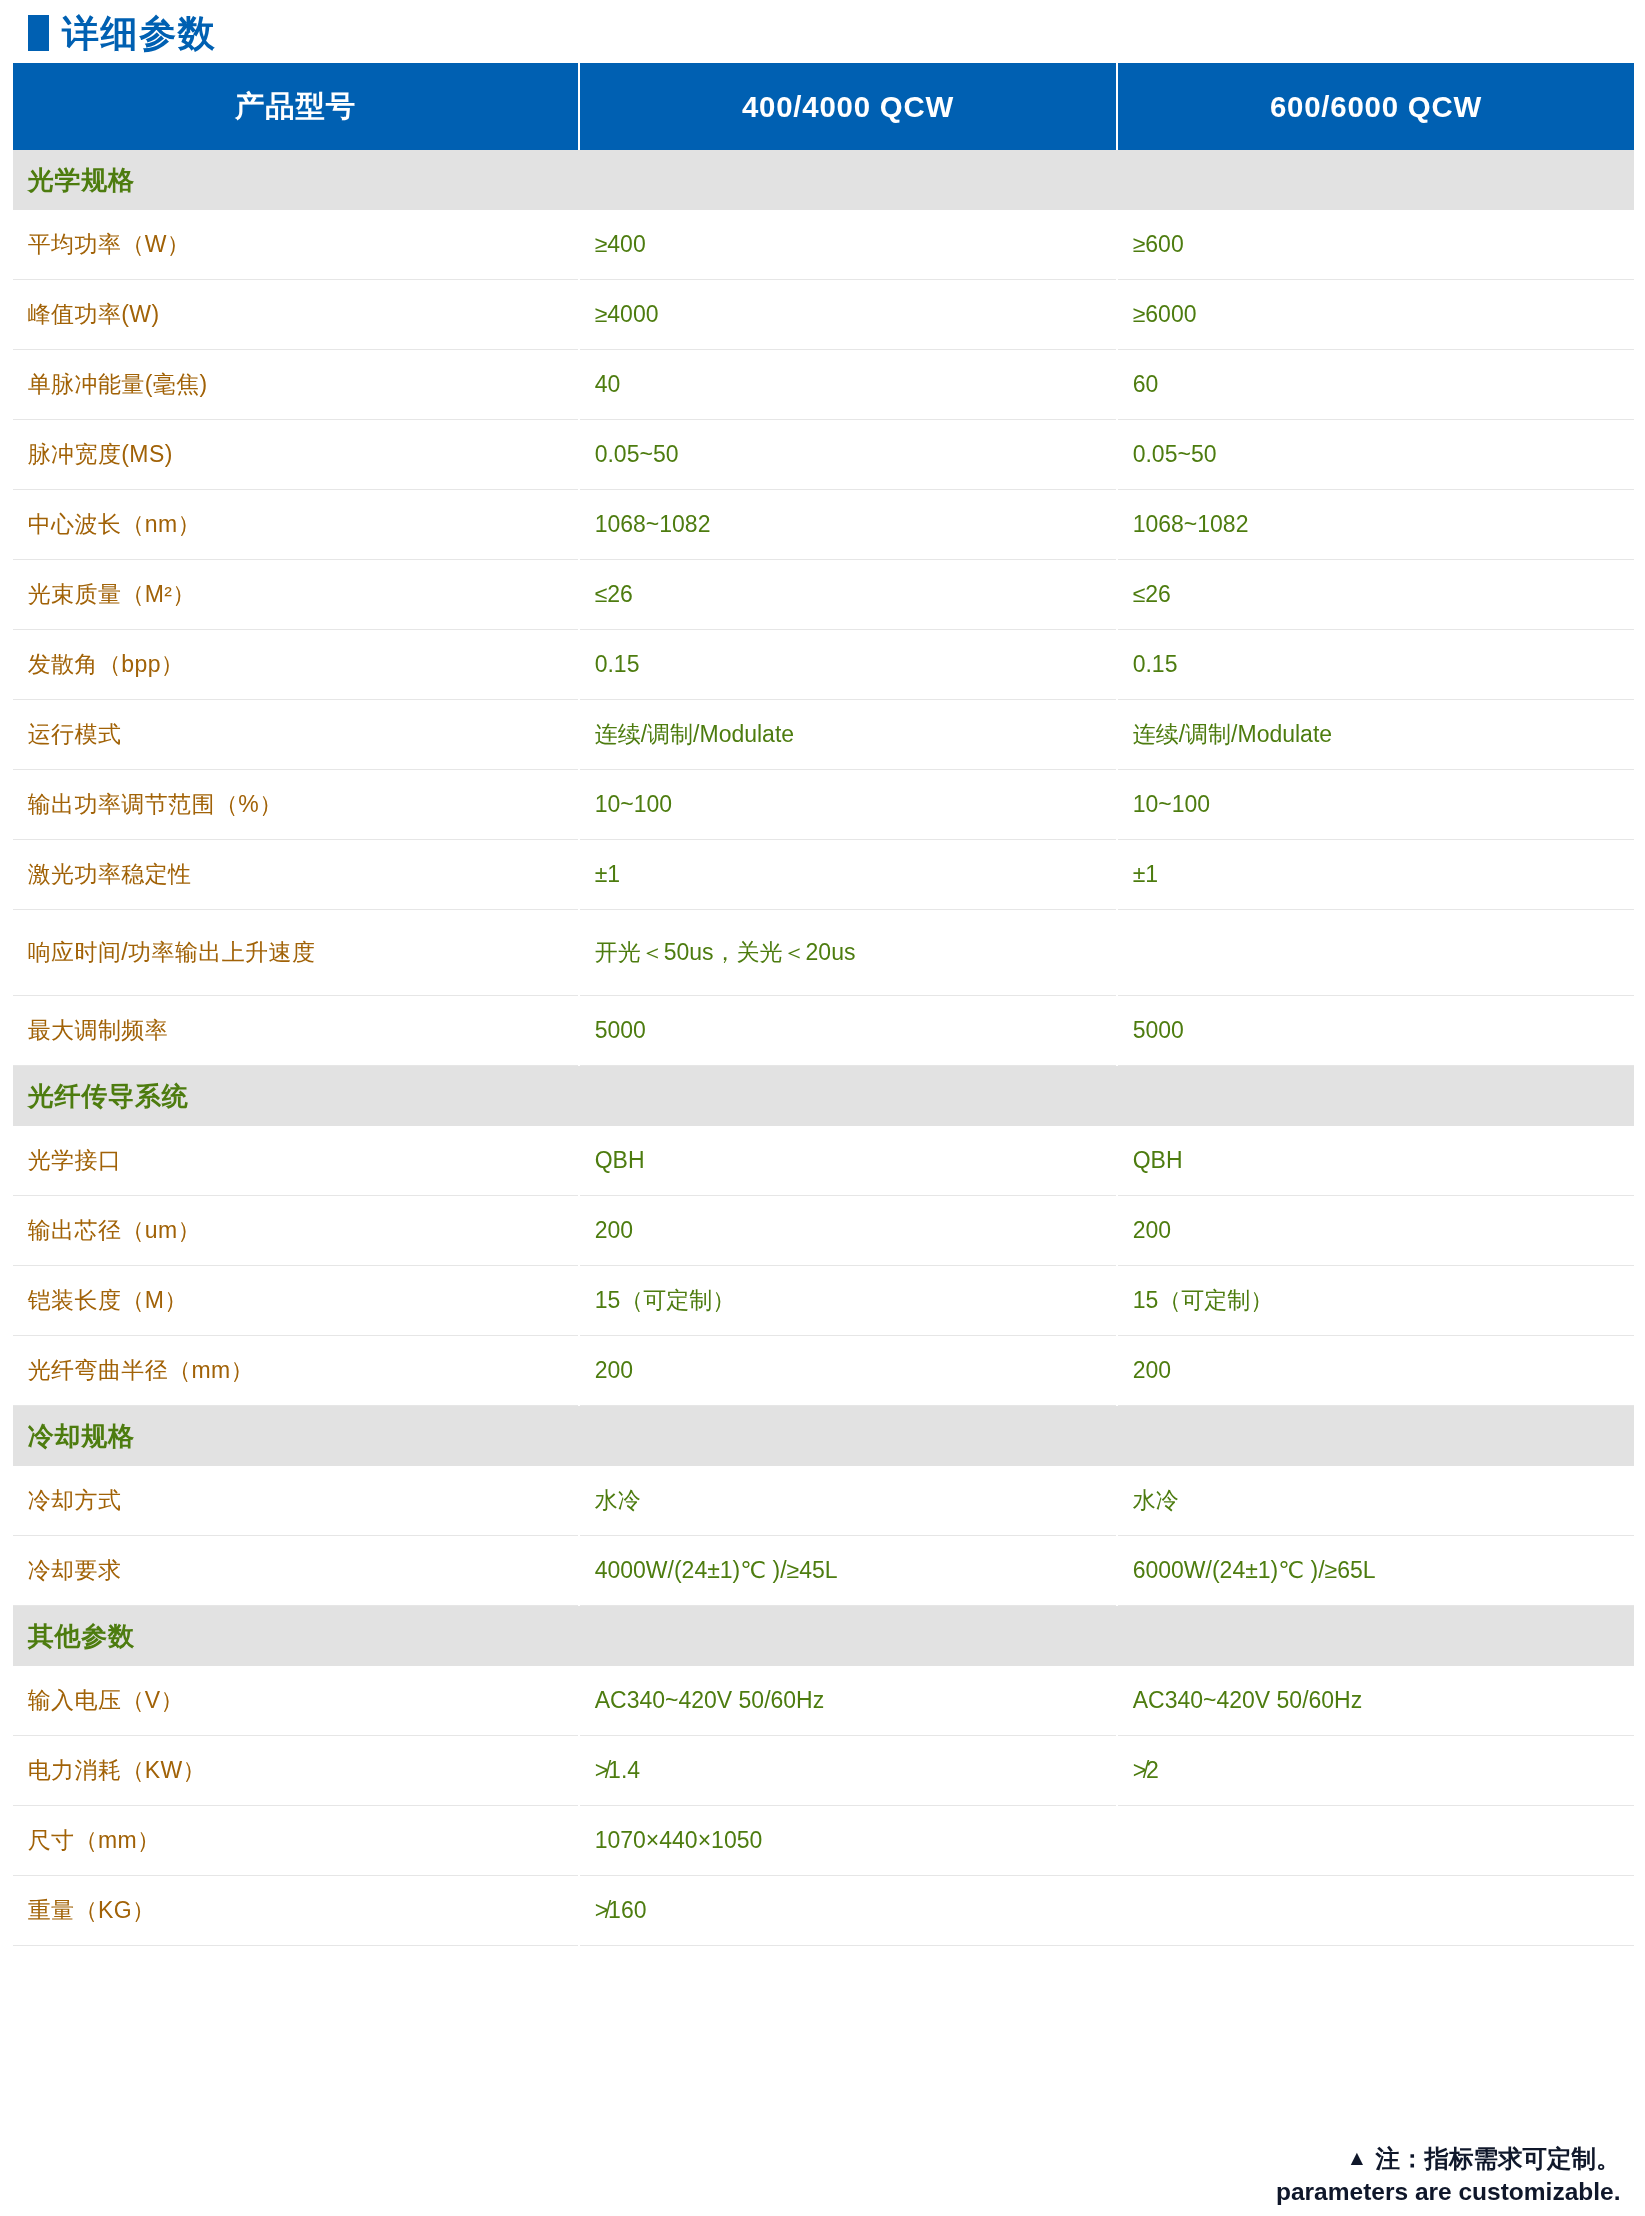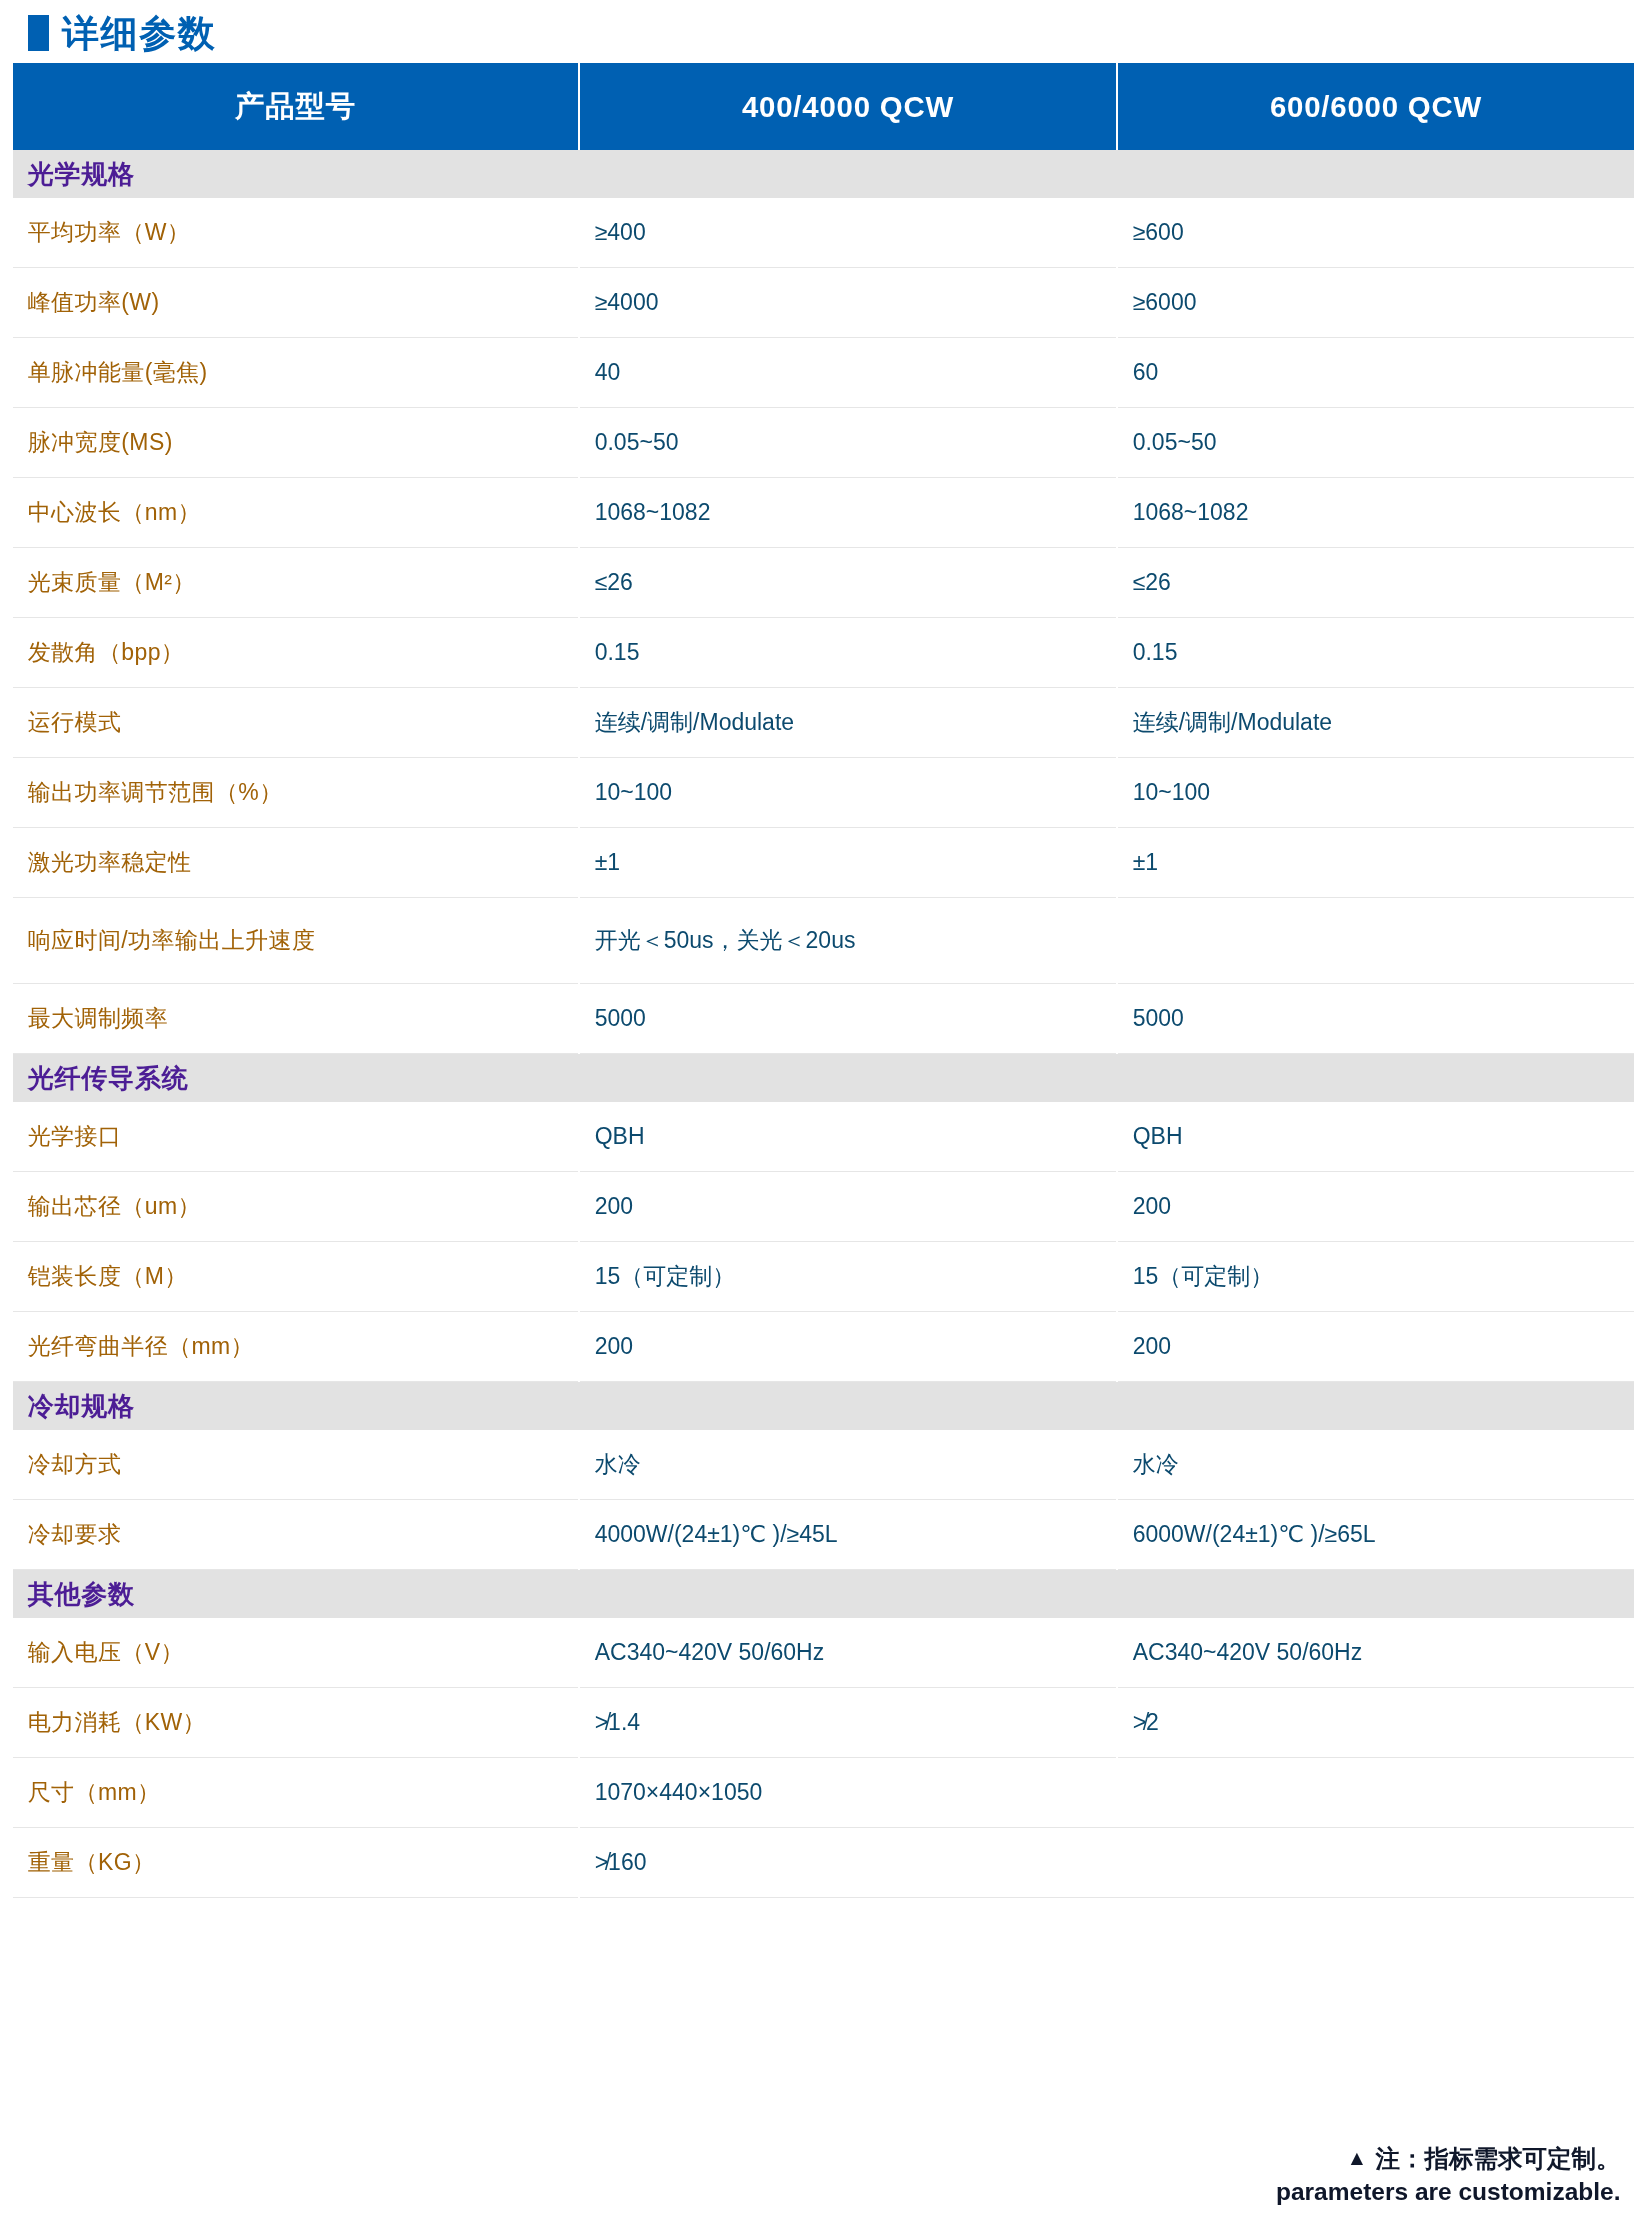--- a/index.html
+++ b/index.html
@@ -66,42 +66,42 @@
     border-right: 2.5px solid #ffffff;
     letter-spacing: 0.8px;
     margin-top: 21px;
   }
   .spec-table thead th:last-child { border-right: none; }
 
   tr.section-row td {
     background: #e2e2e2;
     font-size: 26px;
     font-weight: bold;
-    color: #4c1d95;
-    height: 48px;
+    color: #4d7c0f;
+    height: 60px;
     padding: 0 14.7px;
     vertical-align: middle;
     letter-spacing: 0.8px;
   }
 
   tr.data-row td {
     height: 69px;
     vertical-align: middle;
     font-size: 23px;
     padding: 0 14.7px;
     border-bottom: 1.6px solid #e6e6e6;
   }
   tr.data-row td.label {
     font-weight: normal;
     color: #a16207;
     letter-spacing: 0.4px;
   }
   tr.data-row td.val {
     font-weight: normal;
-    color: #0c4a6e;
+    color: #4d7c0f;
     border-left: 2.5px solid #ffffff;
   }
   tr.data-row.tall td { height: 85px; }
 
   tr.data-row td.val.merged { border-left: 2.5px solid #ffffff; }
 
   
   .note {
     position: absolute;
     right: 24.5px;

